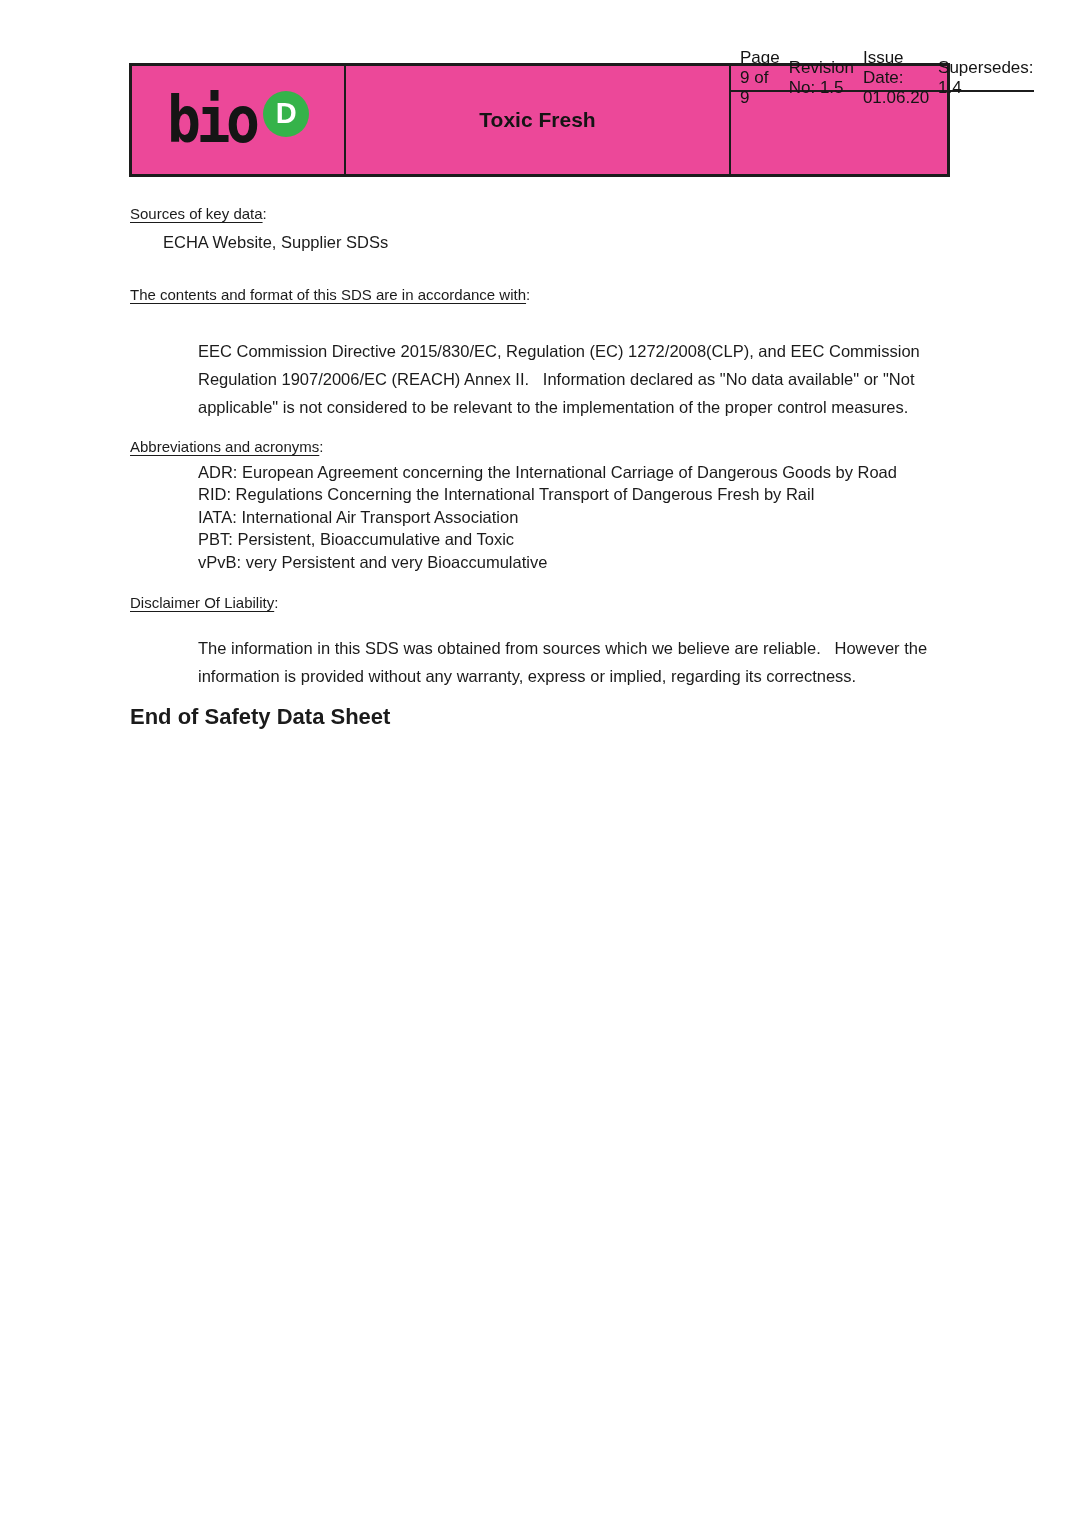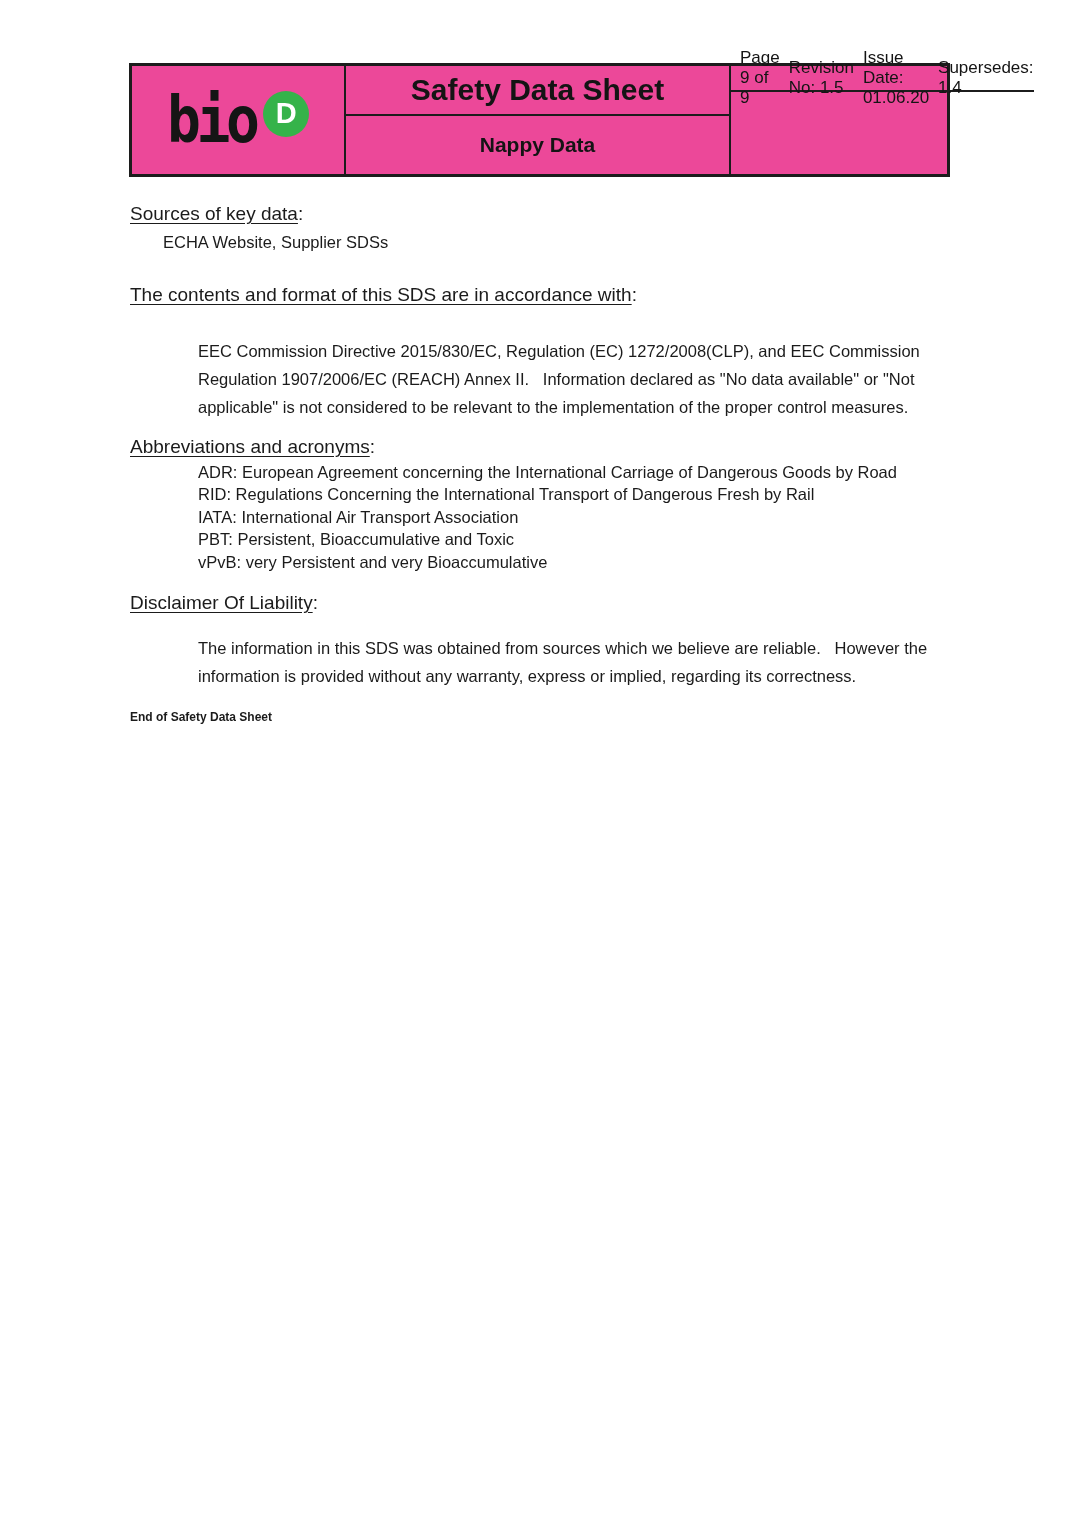--- a/index.html
+++ b/index.html
@@ -43,47 +43,46 @@
     font-weight:700;font-size:21px;color:#141414;
   }
   .meta-cell{flex:1;display:flex;flex-direction:row;}
   .meta-row{
     height:26px;flex:0 0 26px;box-sizing:border-box;border-bottom:2px solid #1c1c1c;
     display:flex;align-items:center;padding-left:9px;font-size:17px;color:#141414;
   }
 
   
   .content{position:absolute;left:130px;top:203px;width:830px;}
-  .h-line{font-size:19px;line-height:22px;white-space:pre;}
+  .h-line{font-size:15px;line-height:22px;white-space:pre;}
   .h-line .u{text-decoration:underline;text-underline-offset:3px;}
   .indent{margin-left:68px;}
   .line{white-space:pre;font-size:16.5px;}
   .single{line-height:22px;margin-left:33px;}
   .para .line{line-height:28px;}
   .list .line{line-height:22.4px;}
   .mt6{margin-top:6px;}  .mt26{margin-top:31px;}  .mt15{margin-top:15px;}
   .mt3{margin-top:3px;}  .mt19{margin-top:19px;}  .mt20{margin-top:20px;}
   .mt16{margin-top:16px;}
-  .end-note{font-size:12px;font-weight:700;line-height:22px;}
+  .end-note{font-size:22px;font-weight:700;line-height:22px;}
 </style>
 </head>
 <body>
 
 <div class="header">
   <div class="logo-cell">
     <div class="logo">
       <span class="logo-word">bio</span>
       <span class="logo-badge">
         <span>D</span>
       </span>
     </div>
   </div>
   <div class="title-cell">
-    <div class="title-row">Safety Data Sheet</div>
-    <div class="product-row">Nappy Data</div>
+    <div class="product-row">Toxic Fresh</div>
   </div>
   <div class="meta-cell">
     <div class="meta-row">Page 9 of 9</div>
     <div class="meta-row">Revision No: 1.5</div>
     <div class="meta-row">Issue Date: 01.06.20</div>
     <div class="meta-row">Supersedes: 1.4</div>
   </div>
 </div>
 
 <div class="content">

